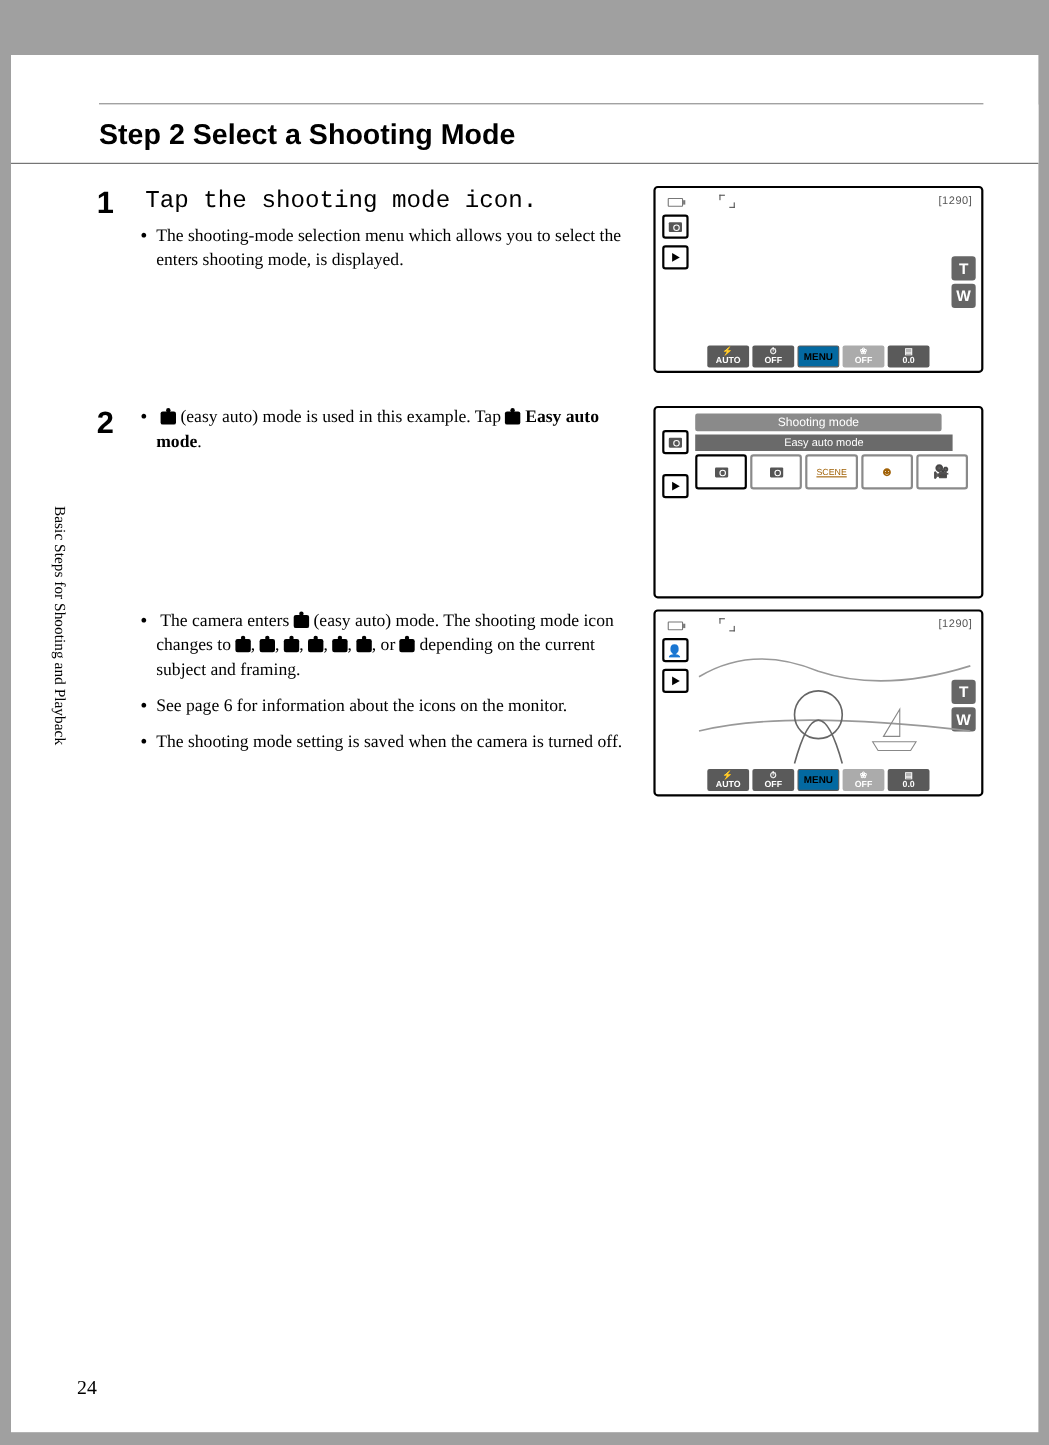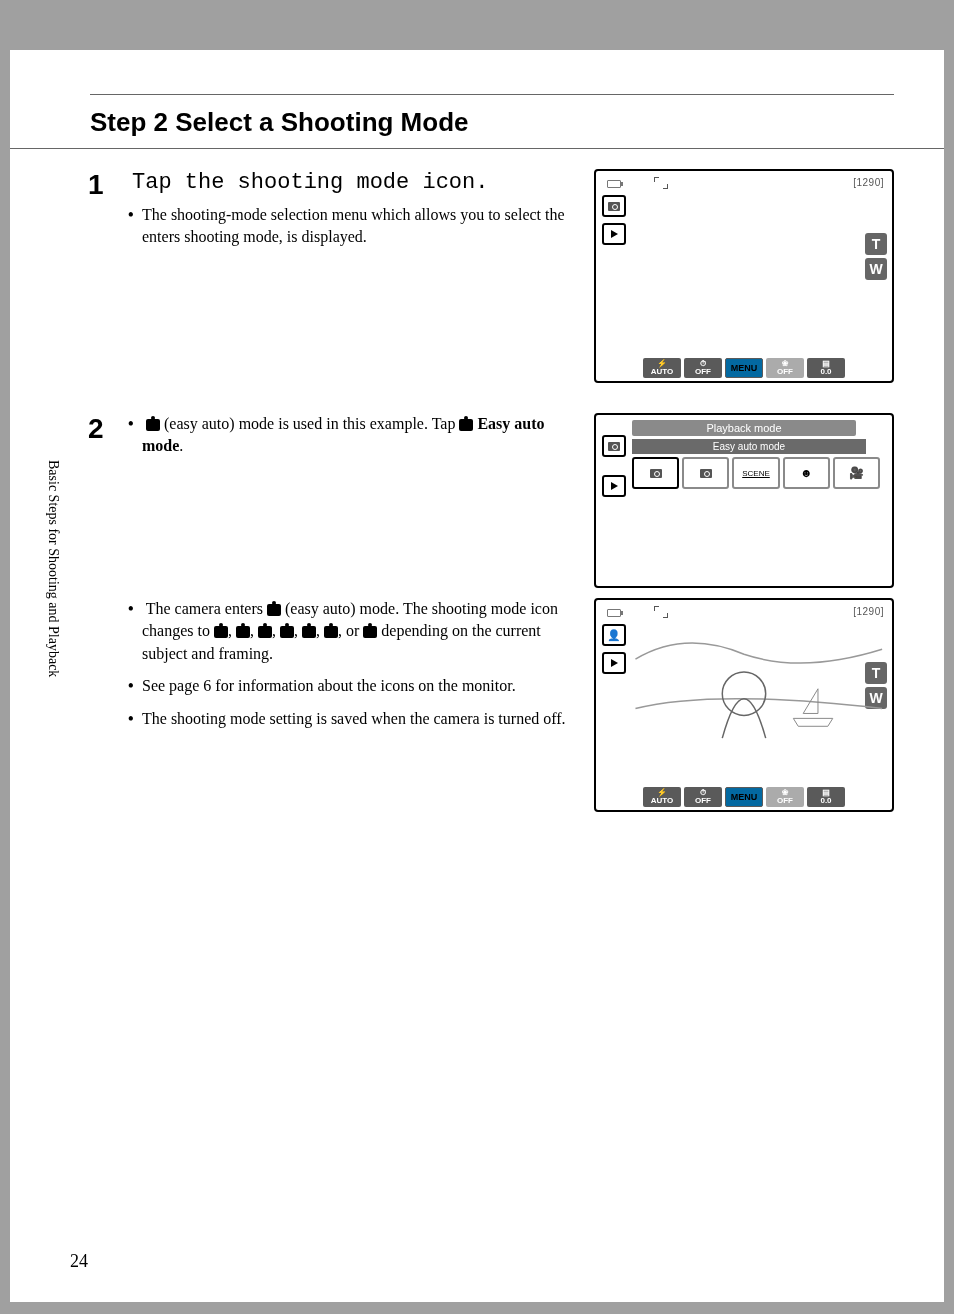--- a/index.html
+++ b/index.html
@@ -10,21 +10,21 @@
   .title-bar { background: #fff; padding: 12px 0 10px 80px; border-bottom: 1px solid #666; }
   .title-bar h1 { font-family: Verdana, Arial, sans-serif; font-size: 26px; font-weight: 700; }
   .content { margin: 20px 50px 0 80px; position: relative; }
   .step-row { display: flex; gap: 20px; margin-bottom: 30px; }
   .step-text { flex: 1; }
   .step-num { font-family: Verdana, Arial, sans-serif; font-size: 28px; font-weight: 700; position: absolute; left: -2px; }
   .step-heading { font-family: Liberation Mono, monospace; font-size: 22px; margin-left: 42px; margin-bottom: 6px; line-height: 1.3; }
   ul.bullets { list-style: none; margin-left: 52px; font-size: 16px; line-height: 1.4; }
   ul.bullets > li::before { content: "•"; display: inline-block; width: 14px; margin-left: -14px; font-weight: 700; }
   ul.bullets > li { margin-bottom: 10px; }
-  .screen { width: 300px; height: 214px; border: 2px solid #000; border-radius: 4px; background: #fff; position: relative; font-family: Arial, sans-serif; flex-shrink: 0; }
+  .screen { width: 300px; height: 170px; border: 2px solid #000; border-radius: 4px; background: #fff; position: relative; font-family: Arial, sans-serif; flex-shrink: 0; }
   .screen.tall { height: 175px; }
   .mode-icon-rect { border: 2px solid #000; background:#fff; width: 24px; height: 22px; border-radius: 3px; position: absolute; left: 6px; }
   .mode-cam { top: 24px; display:flex; align-items:center; justify-content:center; }
   .mode-play{ top: 52px; display:flex; align-items:center; justify-content:center; }
   .battery { position:absolute; left:11px; top:9px; width:14px; height:8px; border:1px solid #777; border-radius:1px; }
   .battery::after { content:""; position:absolute; right:-3px; top:1px; width:2px; height:4px; background:#777; }
   .afarea { position:absolute; left:58px; top:6px; width:14px; height:12px; }
   .afarea::before, .afarea::after { content:""; position:absolute; width:4px; height:4px; border:1px solid #555; }
   .afarea::before { left:0; top:0; border-right:none; border-bottom:none; }
   .afarea::after  { right:0; bottom:0; border-left:none; border-top:none; }
@@ -32,21 +32,21 @@
   .tw { position:absolute; right:5px; top:62px; width:22px; }
   .tw span { display:block; background:#666; color:#fff; width:22px; height:22px; border-radius:3px; text-align:center; font-weight:700; font-size:14px; line-height:22px; margin-bottom:3px; }
   .bottom-bar { position:absolute; left:0; right:0; bottom:0; height:25px; display:flex; justify-content:center; gap:3px; padding-top:2px;}
   .bb-item { background:#5a5a5a; color:#fff; font-size:8px; width:38px; height:20px; border-radius:2px; display:flex; align-items:center; justify-content:center; font-weight:700; text-align:center; line-height:1; }
   .bb-item.dim { opacity:0.5; }
   .bb-item.menu { background:#0369a1; color:#000; border:1px solid #5a5a5a; font-size:9px;}
   
   .sm-header { position:absolute; left:36px; right:36px; top:5px; text-align:center; background:#8a8a8a; color:#fff; font-size:11px; padding:2px 0; border-radius:2px;}
   .sm-sub    { position:absolute; left:36px; right:26px; top:24px; text-align:center; background:#6a6a6a; color:#fff; font-size:10px; padding:2px 0; }
   .sm-row    { position:absolute; left:36px; right:12px; top:42px; height:32px; display:flex; gap:3px; }
-  .sm-cell   { flex:1; border:2px solid #8a8a8a; border-radius:3px; display:flex; align-items:center; justify-content:center; color:#000000;}
+  .sm-cell   { flex:1; border:2px solid #8a8a8a; border-radius:3px; display:flex; align-items:center; justify-content:center; color:#a16207;}
   .sm-cell:first-child { border-color:#000; }
   .side-tab { writing-mode: vertical-rl; position: absolute; left: 35px; top: 410px; font-family: Georgia, serif; font-size: 14px; }
   .page-num { position:absolute; left: 60px; bottom: 30px; font-family: Georgia, serif; font-size: 18px;}
   .inline-icon { display:inline-block; width:14px; height:12px; background:#000; border-radius:2px; vertical-align:-2px; position:relative; }
   .inline-icon::after { content:""; position:absolute; width:4px;height:4px; background:#000; border-radius:50%; left:5px; top:-3px; }
   .play-tri { width:0; height:0; border-left:7px solid #000; border-top:4px solid transparent; border-bottom:4px solid transparent; display:inline-block; }
   .cam-sq { width:12px; height:9px; background:#555; border-radius:1px; display:inline-block; position:relative; }
   .cam-sq::after{ content:""; position:absolute; left:4px; top:2px; width:4px; height:4px; border:1px solid #fff; border-radius:50%;}
 </style>
 </head>
@@ -111,21 +111,21 @@
         </ul>
       </div>
 
       <div class="screen tall">
         <div class="mode-icon-rect mode-cam" style="top:20px;">
             <span class="cam-sq"></span>
           </div>
         <div class="mode-icon-rect mode-play" style="top:60px;">
             <span class="play-tri"></span>
           </div>
-        <div class="sm-header">Playback mode</div>
+        <div class="sm-header">Shooting mode</div>
         <div class="sm-sub">Easy auto mode</div>
         <div class="sm-row">
           <div class="sm-cell">
               <span class="cam-sq"></span>
             </div>
           <div class="sm-cell">
               <span class="cam-sq"></span>
             </div>
           <div class="sm-cell">
               <span style="font-size:8px; text-decoration:underline;">SCENE</span>

